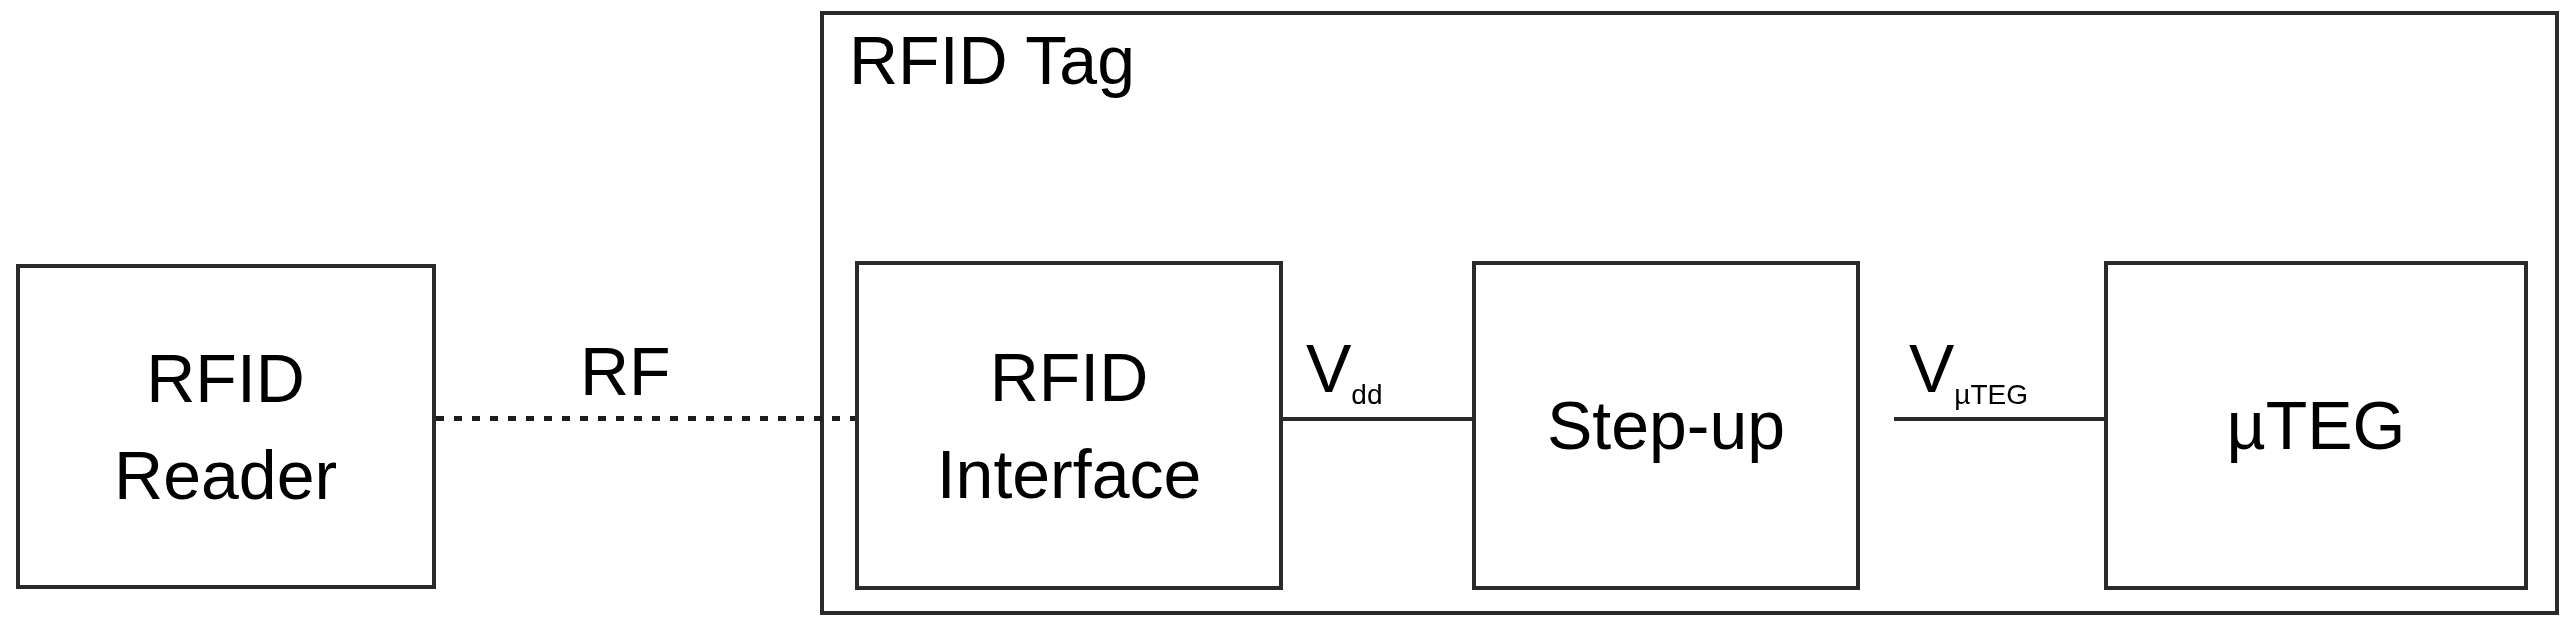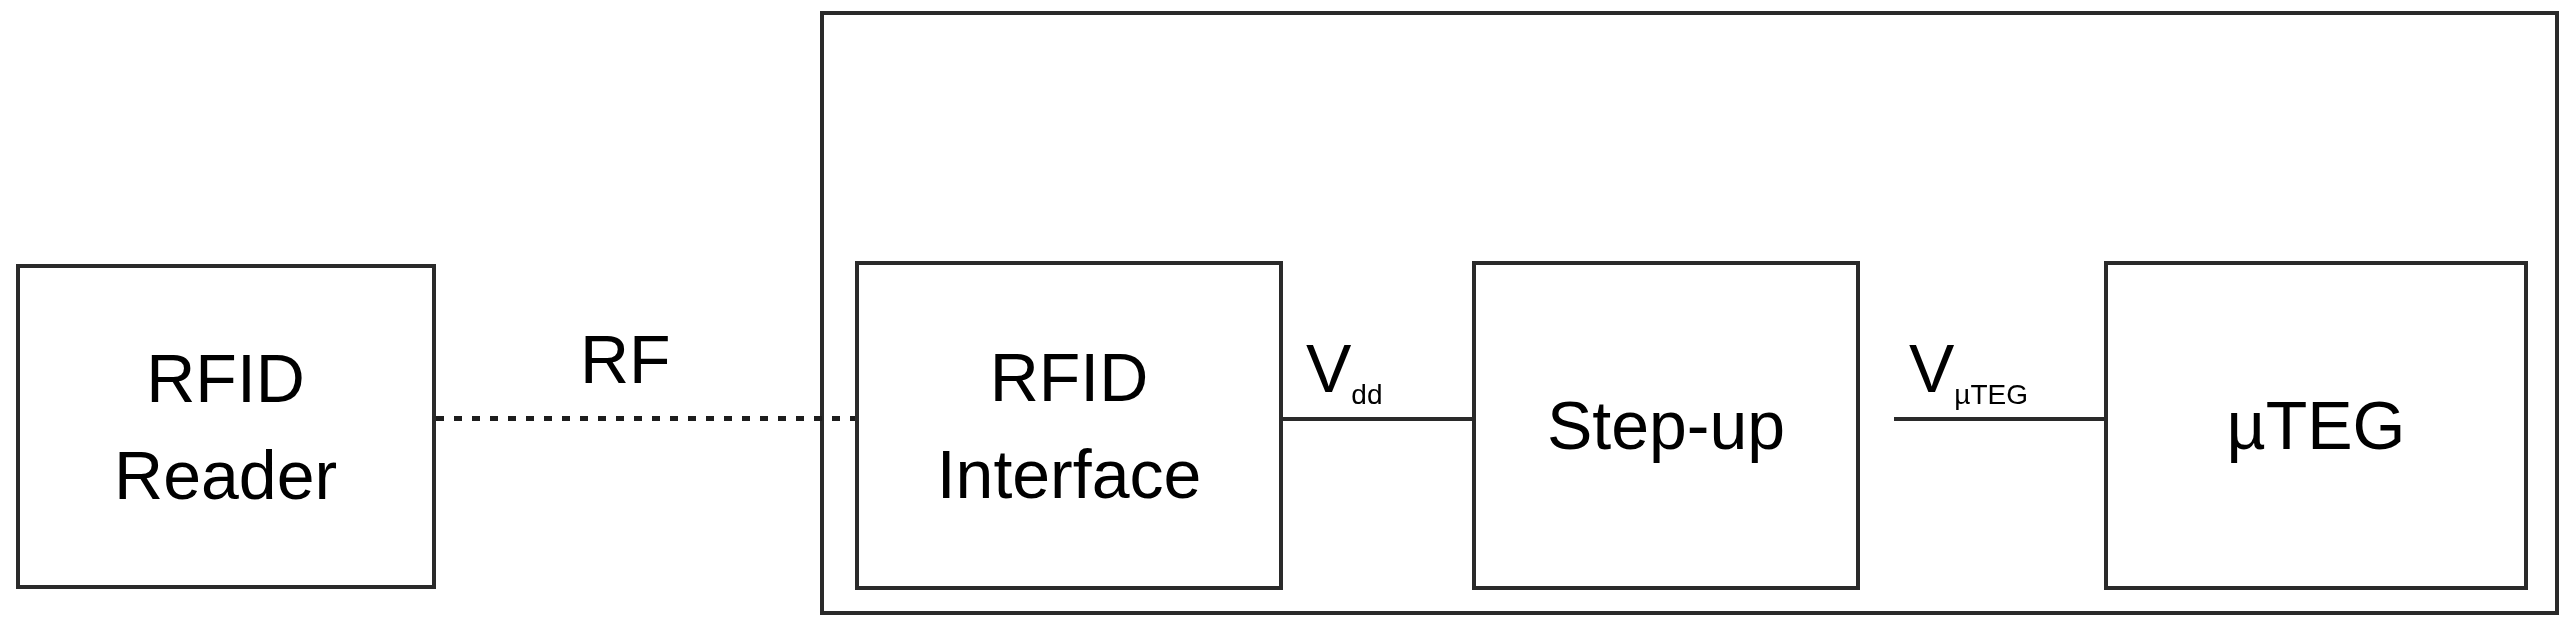--- a/index.html
+++ b/index.html
@@ -92,30 +92,31 @@
     line-height: 69px;
     color: #000000;
   }
   .sig-label .sub {
     font-size: 28px;
     vertical-align: baseline;
     position: relative;
     top: 12px;
     letter-spacing: 0px;
   }
-  #label-rf   { left: 580px;  top: 325px; }
+  #label-rf   { left: 580px;  top: 337px; }
   #label-vdd  { left: 1306px; top: 334px; }
   #label-vuteg { left: 1909px; top: 334px; text-align: center; }
 </style>
 </head>
 <body>
 
 <div id="canvas">
 
   <div class="tag-box"></div>
+  <div class="tag-title">RFID Tag</div>
 
   <div class="block" id="block-rfid-reader">
     <div class="line">RFID</div>
     <div class="line">Reader</div>
   </div>
 
   <div class="rf-dotted"></div>
   <div class="sig-label" id="label-rf">RF</div>
 
   <div class="block" id="block-rfid-interface">

